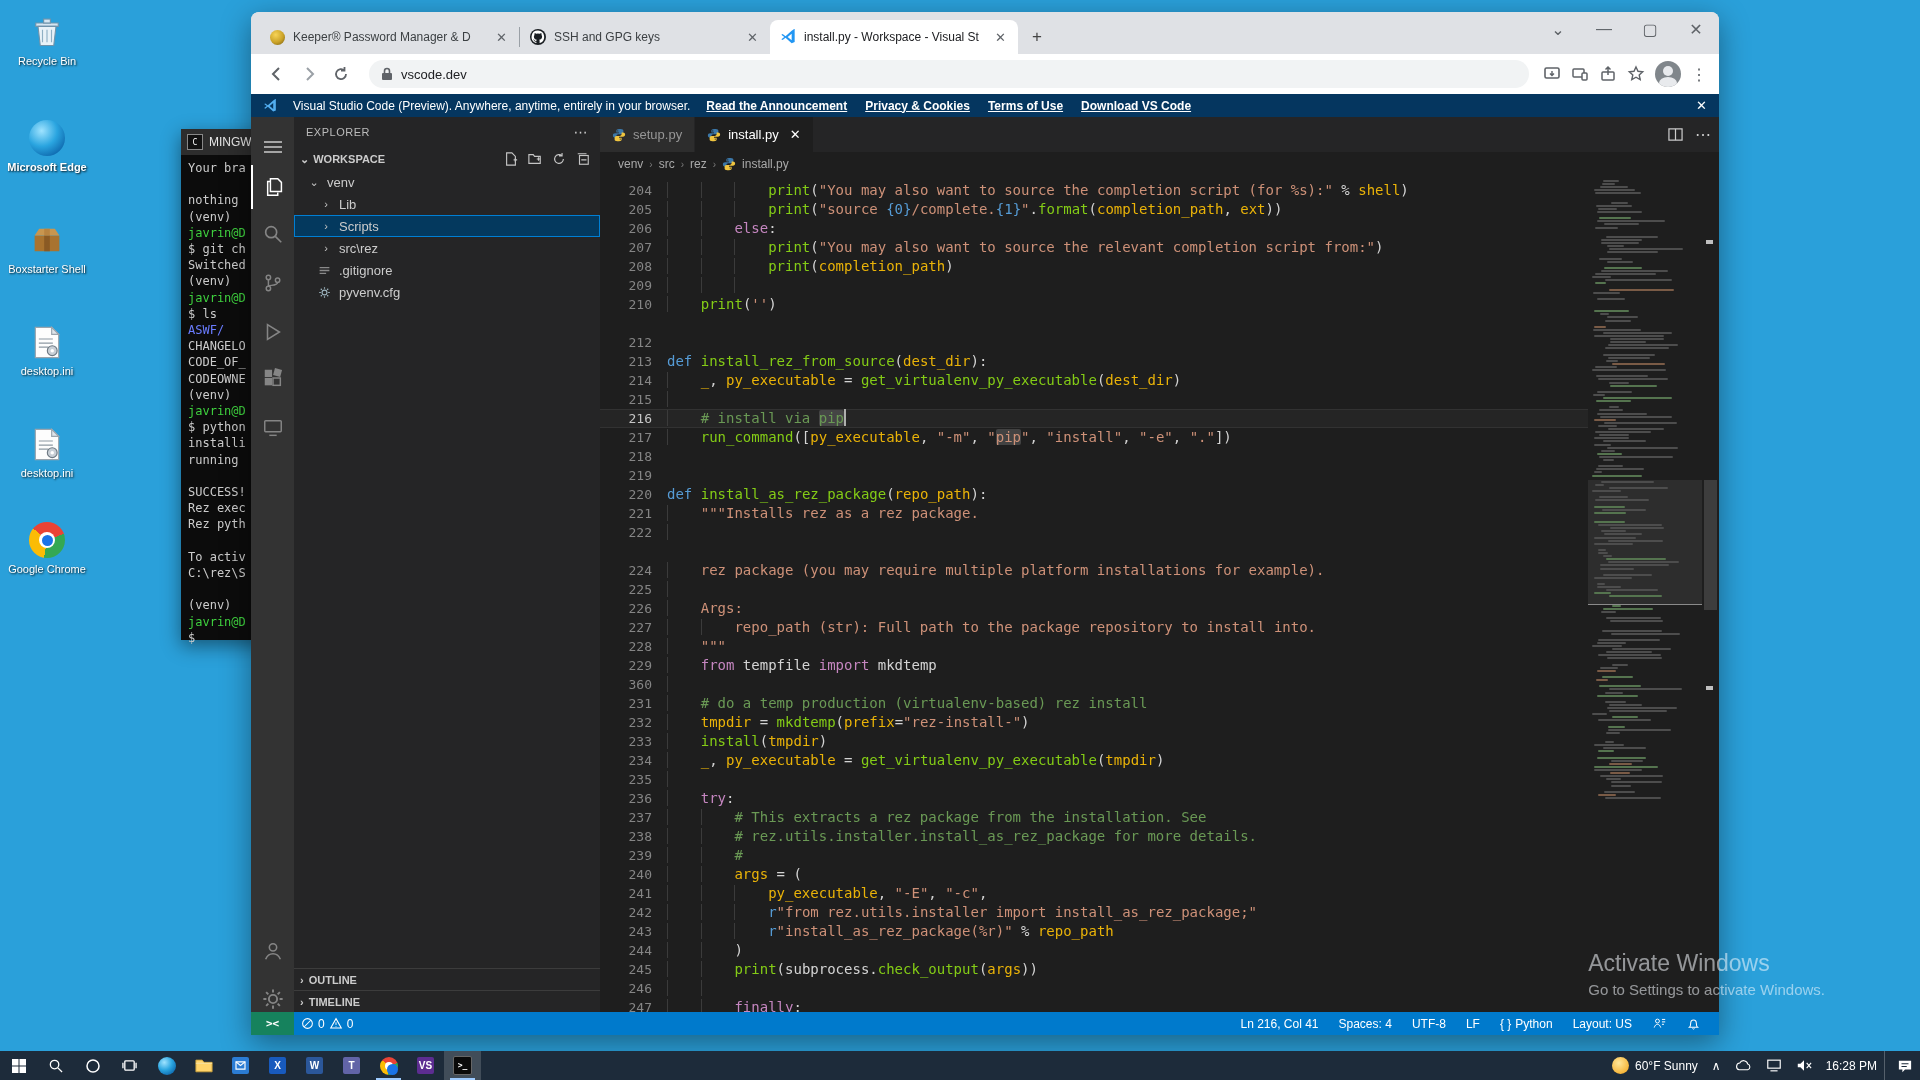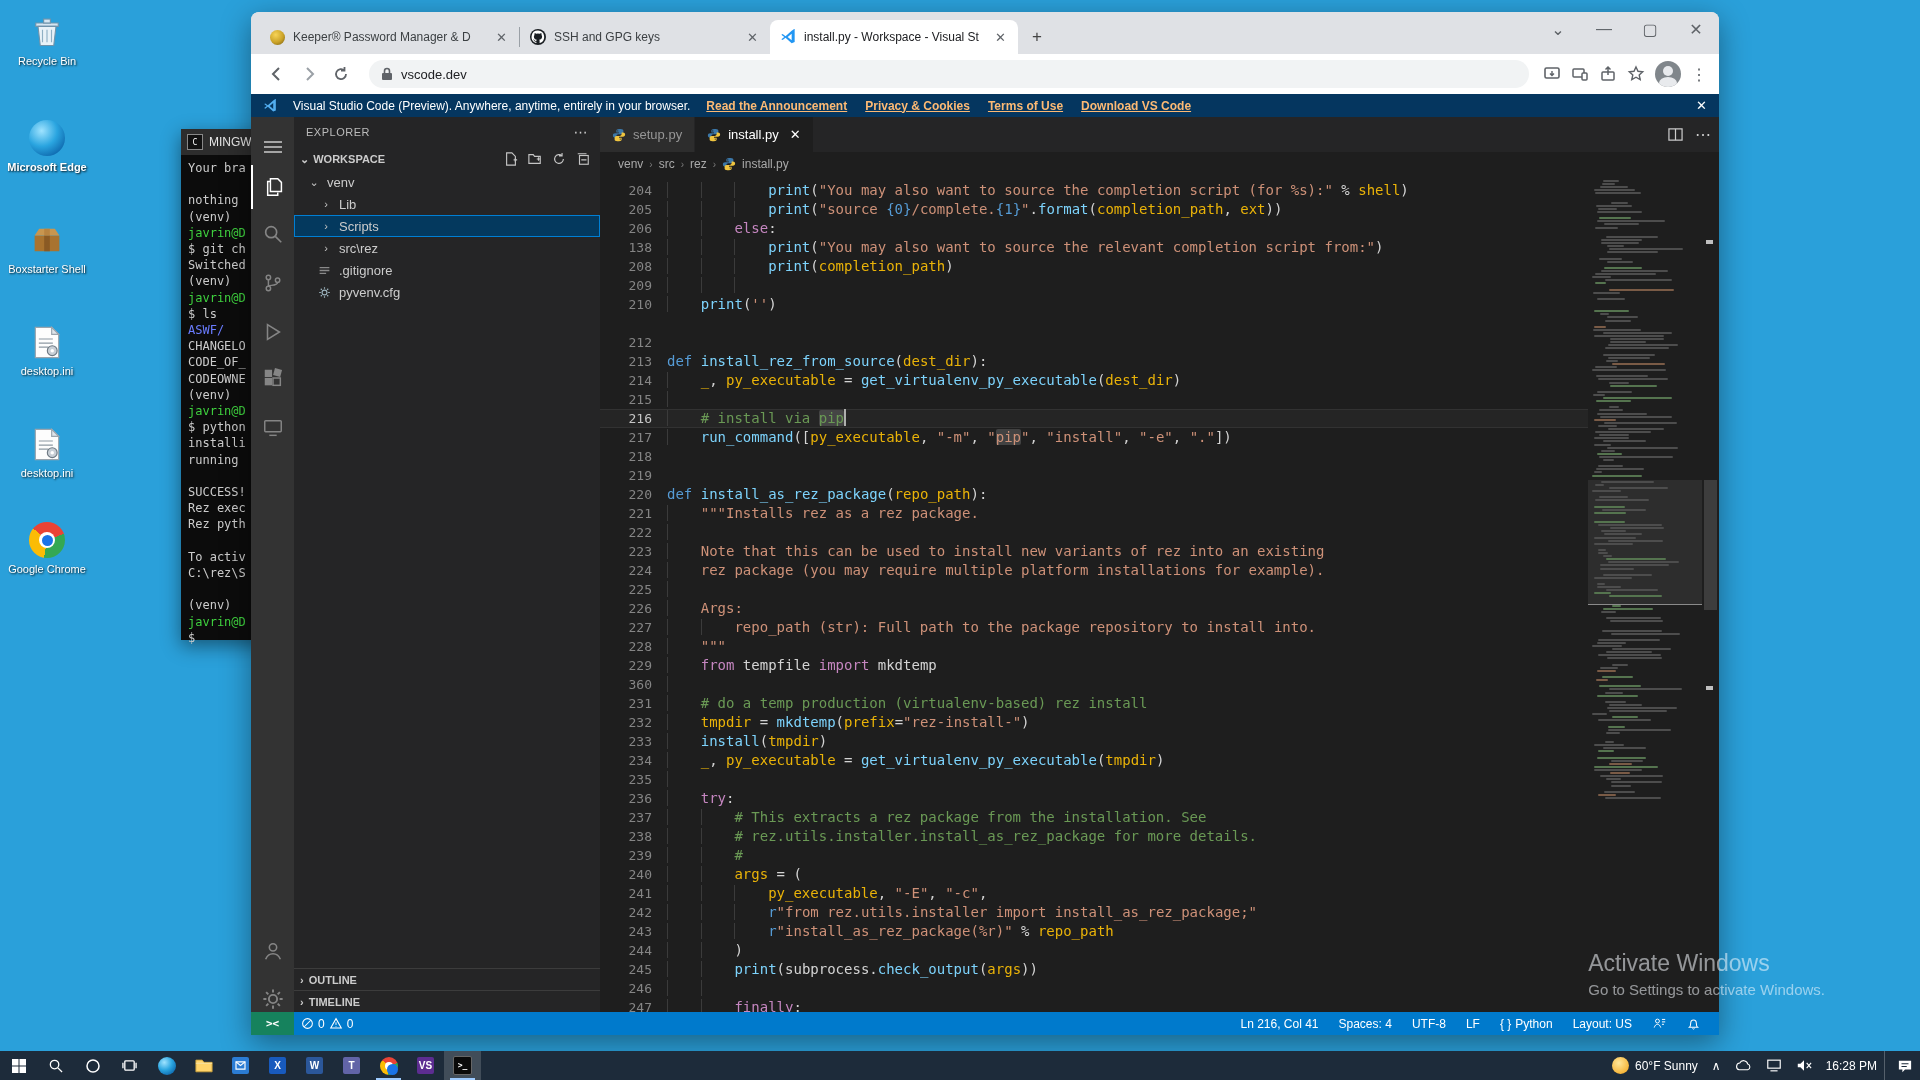--- a/index.html
+++ b/index.html
@@ -55,21 +55,21 @@
     align-items:center;padding:0 12px;gap:8px;}
   #urltext{font-size:13px;color:#202124;}
   #tb-right{display:flex;align-items:center;gap:10px;}
   #avatar{width:26px;height:26px;border-radius:50%;background:#80868b;position:relative;overflow:hidden;}
   #avatar:before{content:"";position:absolute;left:8px;top:5px;width:10px;height:10px;border-radius:50%;background:#e8eaed;}
   #avatar:after{content:"";position:absolute;left:4px;top:16px;width:18px;height:12px;border-radius:50%;background:#e8eaed;}
   #kebab{font-size:16px;color:#5f6368;letter-spacing:0;}
   
   #vsbanner{height:23px;background:#05365f;display:flex;align-items:center;gap:16px;
     padding:0 12px;color:#fff;font-size:12px;}
-  #vsbanner a{color:#fdba74;text-decoration:underline;font-weight:bold;}
+  #vsbanner a{color:#ffffff;text-decoration:underline;font-weight:bold;}
   #vsbanner .close{margin-left:auto;font-size:13px;}
   
   #vscode{position:absolute;left:0;top:105px;width:1468px;height:918px;background:#1e1e1e;}
   #activity{position:absolute;left:0;top:0;width:43px;height:895px;background:#333333;}
   .act-ico{position:absolute;left:0;width:43px;height:44px;display:flex;align-items:center;justify-content:center;}
   .act-ico.active{border-left:2px solid #fff;}
   #sidebar{position:absolute;left:43px;top:0;width:306px;height:895px;background:#252526;color:#cccccc;}
   #sb-head{height:30px;display:flex;align-items:center;padding:0 12px;font-size:11px;color:#bbbbbb;letter-spacing:.5px;}
   #sb-head .more{margin-left:auto;color:#cccccc;font-size:14px;}
   #ws-row{height:24px;display:flex;align-items:center;font-size:11px;font-weight:bold;gap:4px;padding-left:6px;}
@@ -91,21 +91,21 @@
   #breadcrumb .bsep{font-size:10px;color:#7a7a7a;}
   #codewrap{position:absolute;left:0;top:59px;width:1119px;height:836px;overflow:hidden;background:#1e1e1e;}
   #codelines{position:absolute;left:0;top:0;right:131px;bottom:0;}
   .code-line{position:absolute;left:0;height:19px;width:100%;display:flex;
     font:14px/19px "DejaVu Sans Mono",monospace;white-space:pre;}
   .code-line .ln{width:52px;text-align:right;margin-right:15px;color:#858585;font-size:13px;flex:0 0 auto;}
   .code-line.cur{background:rgba(255,255,255,.035);box-shadow:inset 0 1px 0 #323232,inset 0 -1px 0 #323232;}
   .code-line.cur .ln{color:#c6c6c6;}
   .lc{flex:1;}
   .ind{background-image:repeating-linear-gradient(90deg,#3b3b3b 0,#3b3b3b 1px,transparent 1px,transparent 4ch);}
-  .tk-p{color:#d4d4d4}.tk-f{color:#7dd3fc}.tk-v{color:#eab308}.tk-s{color:#ce9178}
+  .tk-p{color:#d4d4d4}.tk-f{color:#84cc16}.tk-v{color:#eab308}.tk-s{color:#ce9178}
   .tk-m{color:#6a9955}.tk-k{color:#569cd6}.tk-c{color:#c586c0}.tk-b{color:#569cd6}
   .hlw{background:rgba(97,97,97,.55);border-radius:2px;}
   .caret{display:inline-block;width:1.5px;height:17px;background:#aeafad;vertical-align:-3px;}
   #minimap{position:absolute;right:17px;top:0;width:114px;bottom:0;background:#1e1e1e;overflow:hidden;}
   .mm-bar{position:absolute;height:2px;border-radius:1px;}
   #mm-slider{position:absolute;left:0;width:114px;top:304px;height:124px;background:rgba(255,255,255,.07);
     border-bottom:1px solid #8a8a8a;}
   #oscroll{position:absolute;right:0;top:0;width:17px;bottom:0;}
   #oscroll .thumb{position:absolute;left:2px;width:13px;top:304px;height:130px;background:rgba(121,121,121,.35);}
   #oscroll .deco1{position:absolute;left:4px;width:7px;top:64px;height:4px;background:#c0c0c0;}
@@ -504,36 +504,35 @@
               </svg>
             </span>
             <span>install.py</span>
           </div>
         <div id="codewrap">
           <div id="codelines">
               <div class="code-line" style="top: -14px;"><span class="ln">203</span><span class="lc"></span></div>
               <div class="code-line" style="top: 5px;"><span class="ln">204</span><span class="lc"><span class="ind">            </span><span class="tk-f">print</span><span class="tk-p">(</span><span class="tk-s">"You may also want to source the completion script (for %s):"</span><span class="tk-p"> % </span><span class="tk-v">shell</span><span class="tk-p">)</span></span></div>
               <div class="code-line" style="top: 24px;"><span class="ln">205</span><span class="lc"><span class="ind">            </span><span class="tk-f">print</span><span class="tk-p">(</span><span class="tk-s">"source </span><span class="tk-b">{0}</span><span class="tk-s">/complete.</span><span class="tk-b">{1}</span><span class="tk-s">"</span><span class="tk-p">.</span><span class="tk-f">format</span><span class="tk-p">(</span><span class="tk-v">completion_path</span><span class="tk-p">, </span><span class="tk-v">ext</span><span class="tk-p">))</span></span></div>
               <div class="code-line" style="top: 43px;"><span class="ln">206</span><span class="lc"><span class="ind">        </span><span class="tk-c">else</span><span class="tk-p">:</span></span></div>
-              <div class="code-line" style="top: 62px;"><span class="ln">138</span><span class="lc"><span class="ind">            </span><span class="tk-f">print</span><span class="tk-p">(</span><span class="tk-s">"You may also want to source the relevant completion script from:"</span><span class="tk-p">)</span></span></div>
+              <div class="code-line" style="top: 62px;"><span class="ln">207</span><span class="lc"><span class="ind">            </span><span class="tk-f">print</span><span class="tk-p">(</span><span class="tk-s">"You may also want to source the relevant completion script from:"</span><span class="tk-p">)</span></span></div>
               <div class="code-line" style="top: 81px;"><span class="ln">208</span><span class="lc"><span class="ind">            </span><span class="tk-f">print</span><span class="tk-p">(</span><span class="tk-v">completion_path</span><span class="tk-p">)</span></span></div>
               <div class="code-line" style="top: 100px;"><span class="ln">209</span><span class="lc"><span class="ind">            </span></span></div>
               <div class="code-line" style="top: 119px;"><span class="ln">210</span><span class="lc"><span class="ind">    </span><span class="tk-f">print</span><span class="tk-p">(</span><span class="tk-s">''</span><span class="tk-p">)</span></span></div>
               <div class="code-line" style="top: 157px;"><span class="ln">212</span><span class="lc"></span></div>
               <div class="code-line" style="top: 176px;"><span class="ln">213</span><span class="lc"><span class="tk-k">def</span><span class="tk-p"> </span><span class="tk-f">install_rez_from_source</span><span class="tk-p">(</span><span class="tk-v">dest_dir</span><span class="tk-p">):</span></span></div>
               <div class="code-line" style="top: 195px;"><span class="ln">214</span><span class="lc"><span class="ind">    </span><span class="tk-v">_</span><span class="tk-p">, </span><span class="tk-v">py_executable</span><span class="tk-p"> = </span><span class="tk-f">get_virtualenv_py_executable</span><span class="tk-p">(</span><span class="tk-v">dest_dir</span><span class="tk-p">)</span></span></div>
               <div class="code-line" style="top: 214px;"><span class="ln">215</span><span class="lc"><span class="ind">    </span></span></div>
               <div class="code-line cur" style="top: 233px;"><span class="ln">216</span><span class="lc"><span class="ind">    </span><span class="tk-m"># install via </span><span class="tk-m hlw">pip</span><span class="caret"></span></span></div>
               <div class="code-line" style="top: 252px;"><span class="ln">217</span><span class="lc"><span class="ind">    </span><span class="tk-f">run_command</span><span class="tk-p">([</span><span class="tk-v">py_executable</span><span class="tk-p">, </span><span class="tk-s">"-m"</span><span class="tk-p">, </span><span class="tk-s">"</span><span class="tk-s hlw">pip</span><span class="tk-s">"</span><span class="tk-p">, </span><span class="tk-s">"install"</span><span class="tk-p">, </span><span class="tk-s">"-e"</span><span class="tk-p">, </span><span class="tk-s">"."</span><span class="tk-p">])</span></span></div>
               <div class="code-line" style="top: 271px;"><span class="ln">218</span><span class="lc"></span></div>
               <div class="code-line" style="top: 290px;"><span class="ln">219</span><span class="lc"></span></div>
               <div class="code-line" style="top: 309px;"><span class="ln">220</span><span class="lc"><span class="tk-k">def</span><span class="tk-p"> </span><span class="tk-f">install_as_rez_package</span><span class="tk-p">(</span><span class="tk-v">repo_path</span><span class="tk-p">):</span></span></div>
               <div class="code-line" style="top: 328px;"><span class="ln">221</span><span class="lc"><span class="ind">    </span><span class="tk-s">"""Installs rez as a rez package.</span></span></div>
               <div class="code-line" style="top: 347px;"><span class="ln">222</span><span class="lc"><span class="ind">    </span></span></div>
-              <div class="code-line" style="top: 366px;"><span class="ln">223</span><span class="lc"><span class="ind">    </span><span class="tk-s">Note that this can be used to install new variants of rez into an existing</span></span></div>
               <div class="code-line" style="top: 385px;"><span class="ln">224</span><span class="lc"><span class="ind">    </span><span class="tk-s">rez package (you may require multiple platform installations for example).</span></span></div>
               <div class="code-line" style="top: 404px;"><span class="ln">225</span><span class="lc"><span class="ind">    </span></span></div>
               <div class="code-line" style="top: 423px;"><span class="ln">226</span><span class="lc"><span class="ind">    </span><span class="tk-s">Args:</span></span></div>
               <div class="code-line" style="top: 442px;"><span class="ln">227</span><span class="lc"><span class="ind">        </span><span class="tk-s">repo_path (str): Full path to the package repository to install into.</span></span></div>
               <div class="code-line" style="top: 461px;"><span class="ln">228</span><span class="lc"><span class="ind">    </span><span class="tk-s">"""</span></span></div>
               <div class="code-line" style="top: 480px;"><span class="ln">229</span><span class="lc"><span class="ind">    </span><span class="tk-c">from</span><span class="tk-p"> tempfile </span><span class="tk-c">import</span><span class="tk-p"> mkdtemp</span></span></div>
               <div class="code-line" style="top: 499px;"><span class="ln">360</span><span class="lc"><span class="ind">    </span></span></div>
               <div class="code-line" style="top: 518px;"><span class="ln">231</span><span class="lc"><span class="ind">    </span><span class="tk-m"># do a temp production (virtualenv-based) rez install</span></span></div>
               <div class="code-line" style="top: 537px;"><span class="ln">232</span><span class="lc"><span class="ind">    </span><span class="tk-v">tmpdir</span><span class="tk-p"> = </span><span class="tk-f">mkdtemp</span><span class="tk-p">(</span><span class="tk-v">prefix</span><span class="tk-p">=</span><span class="tk-s">"rez-install-"</span><span class="tk-p">)</span></span></div>
               <div class="code-line" style="top: 556px;"><span class="ln">233</span><span class="lc"><span class="ind">    </span><span class="tk-f">install</span><span class="tk-p">(</span><span class="tk-v">tmpdir</span><span class="tk-p">)</span></span></div>

